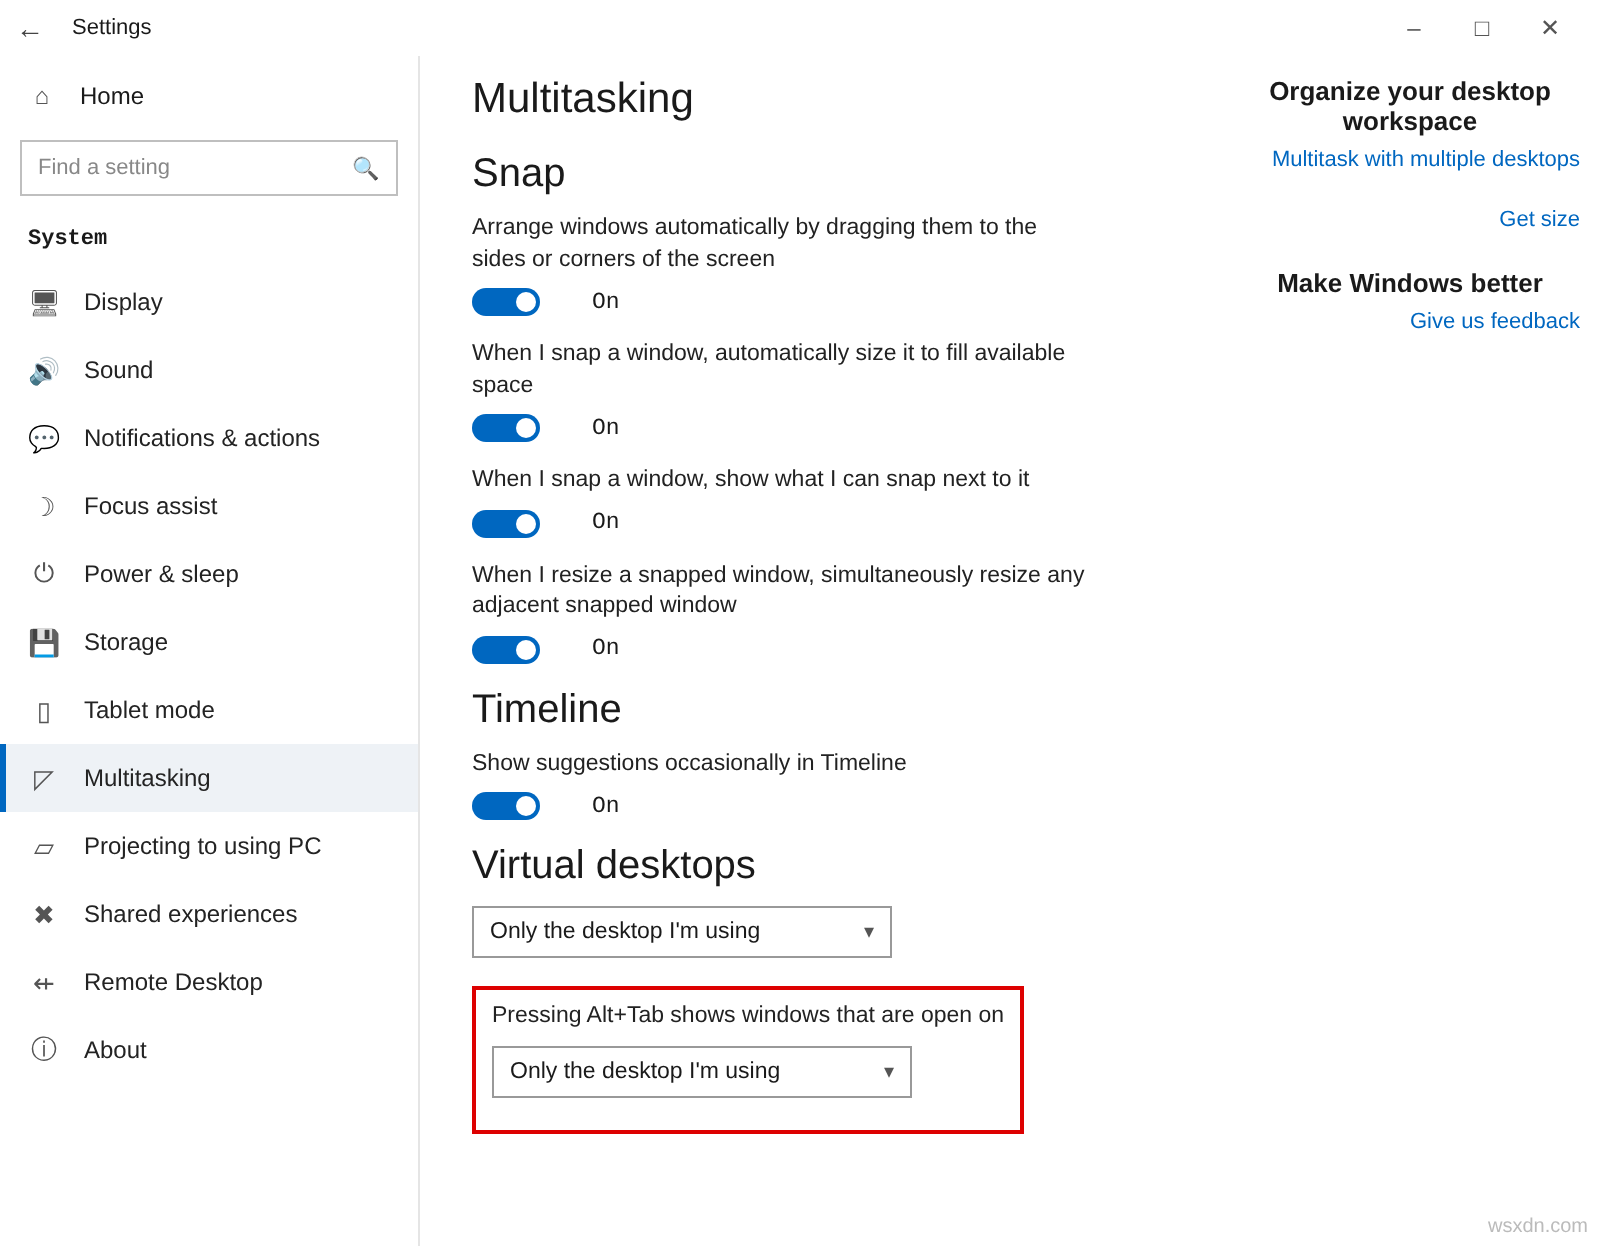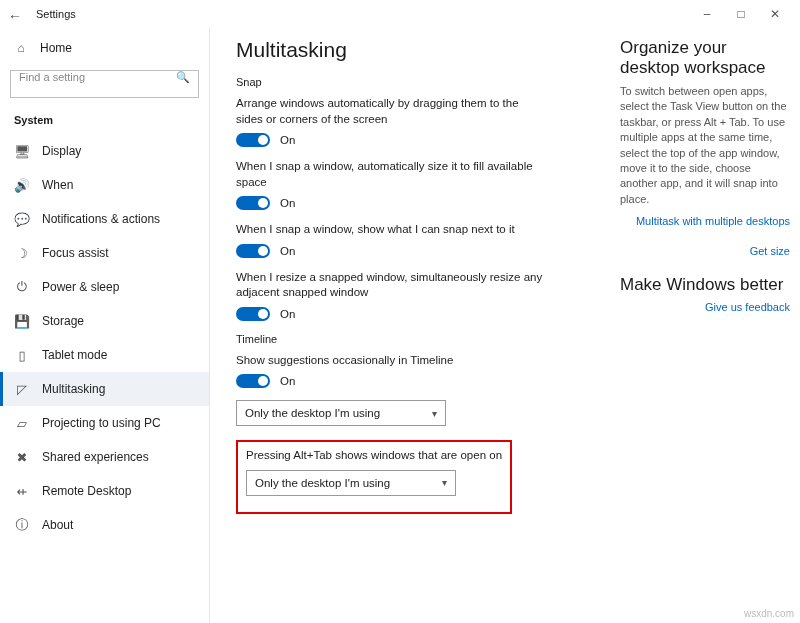--- a/index.html
+++ b/index.html
@@ -6,40 +6,40 @@
 body { font-family: "Segoe UI", Arial, sans-serif; font-size: 12px; color: #1a1a1a; background: #fff; width: 800px; height: 623px; overflow: hidden; position: relative; }
 .titlebar { height: 28px; display: flex; align-items: center; padding: 0 8px; border-bottom: 0; }
 .titlebar .back { width: 22px; font-size: 14px; color: #444; cursor: default; }
 .titlebar .title { font-size: 11px; margin-left: 6px; }
 .titlebar .spacer { flex: 1; }
 .winbtn { width: 34px; height: 24px; text-align: center; line-height: 24px; font-size: 12px; color: #555; }
 .container { display: flex; height: calc(100% - 28px); }
 .sidebar { width: 210px; padding: 4px 0 0 0; border-right: 1px solid #e5e5e5; position: relative; }
 .home-row { display: flex; align-items: center; height: 32px; padding: 0 14px; gap: 12px; }
 .home-row .icon { width: 14px; text-align:center; color:#555; }
-.search { margin: 6px 10px 10px 10px; height: 28px; border: 1px solid #bfbfbf; display:flex; padding:0 8px; justify-content:space-between; color:#888; font-size:11px; background:#fff; }
-.section-label { font-size: 11px; font-weight: 600; padding: 6px 14px 8px 14px; }
+.search { margin: 6px 10px 10px 10px; height: 28px; border: 1px solid #bfbfbf; display:flex; align-items:center; padding:0 8px; justify-content:space-between; color:#888; font-size:11px; background:#fff; }
+.section-label { font-size: 11px; font-weight: 600; padding: 6px 14px 8px 14px; font-family: Liberation Mono, monospace; }
 .nav-item { display:flex; align-items:center; height:34px; padding:0 14px; gap:12px; font-size:12px; color:#232323; }
 .nav-item .icon { width:16px; text-align:center; color:#555; font-size:13px; }
 .nav-item.active { background:#eef2f6; }
 .nav-item.active::before { content:""; position:absolute; left:0; width:3px; height:34px; background:#0067c0; }
 .main { flex:1; display:flex; padding: 10px 0 0 26px; overflow:hidden; }
 .content { width: 350px; }
 .page-title { font-size: 21px; font-weight: 400; margin-bottom: 14px; }
-.section-title { font-size: 11px; font-weight: 400; margin: 10px 0 8px 0; }
+.section-title { font-size: 20px; font-weight: 400; margin: 10px 0 8px 0; }
 .setting-label { font-size: 11.5px; color:#222; margin-bottom:6px; line-height:1.35; max-width: 310px; }
-.toggle-row { display:flex; align-items:center; gap:10px; margin-bottom:12px; }
+.toggle-row { display:flex; align-items:center; gap:26px; margin-bottom:12px;font-family:Liberation Mono, monospace; }
 .toggle { width:34px; height:14px; border-radius:8px; background:#0067c0; position:relative; }
 .toggle::after { content:""; position:absolute; width:10px; height:10px; background:#fff; border-radius:50%; right:2px; top:2px; }
 .toggle-text { font-size:11.5px; }
 .dropdown { width:210px; height:26px; border:1px solid #999; display:flex; align-items:center; justify-content:space-between; padding:0 8px; font-size:11.5px; margin-bottom:14px; background:#fff;gap:28px; }
 .chevron { font-size:10px; color:#555; }
 .highlight-box { border:2px solid #d00; padding:6px 8px 2px 8px; width: fit-content; }
 .aside { margin-left: 34px; width: 170px; font-size:11px; }
-.aside-title { font-weight:400; font-size:17px; margin-bottom:6px; }
+.aside-title { font-weight:700; font-size:13px; margin-bottom:6px;text-align:center; }
 .aside-text { color:#555; line-height:1.4; margin-bottom:8px; }
 .link { color:#0067c0; margin-bottom:18px; display:block;text-align:right; }
 .watermark { position:absolute; right:6px; bottom:4px; font-size:10px; color:#bbb;margin-left:16px; }
 </style>
 </head>
 <body>
 
 <div class="titlebar">
   <span class="back">←</span>
   <span class="title">Settings</span>
@@ -60,21 +60,21 @@
       <span>🔍</span>
     </div>
     <div class="section-label">System</div>
 
     <div class="nav-item">
         <span class="icon">🖥</span>
         <span>Display</span>
       </div>
     <div class="nav-item">
         <span class="icon">🔊</span>
-        <span>When</span>
+        <span>Sound</span>
       </div>
     <div class="nav-item">
         <span class="icon">💬</span>
         <span>Notifications &amp; actions</span>
       </div>
     <div class="nav-item">
         <span class="icon">☽</span>
         <span>Focus assist</span>
       </div>
     <div class="nav-item">
@@ -137,37 +137,37 @@
           <span class="toggle-text">On</span>
         </div>
 
       <div class="section-title">Timeline</div>
       <div class="setting-label">Show suggestions occasionally in Timeline</div>
       <div class="toggle-row">
           <div class="toggle"></div>
           <span class="toggle-text">On</span>
         </div>
 
+      <div class="section-title">Virtual desktops</div>
       <div class="dropdown">
         <span>Only the desktop I'm using</span>
         <span class="chevron">▾</span>
       </div>
 
       <div class="highlight-box">
         <div class="setting-label">Pressing Alt+Tab shows windows that are open on</div>
         <div class="dropdown">
           <span>Only the desktop I'm using</span>
           <span class="chevron">▾</span>
         </div>
       </div>
     </div>
 
     <div class="aside">
       <div class="aside-title">Organize your desktop workspace</div>
-      <div class="aside-text">To switch between open apps, select the Task View button on the taskbar, or press Alt + Tab. To use multiple apps at the same time, select the top of the app window, move it to the side, choose another app, and it will snap into place.</div>
       <a class="link">Multitask with multiple desktops</a>
       <a class="link">Get size</a>
       <div class="aside-title">Make Windows better</div>
       <a class="link">Give us feedback</a>
     </div>
   </div>
 </div>
 
 <div class="watermark">wsxdn.com</div>
 

